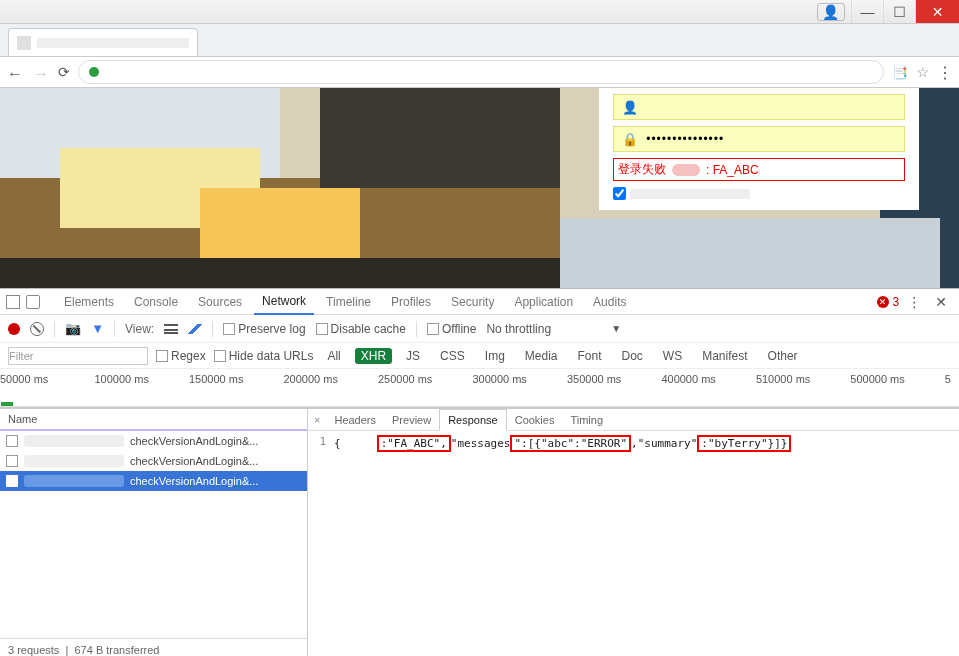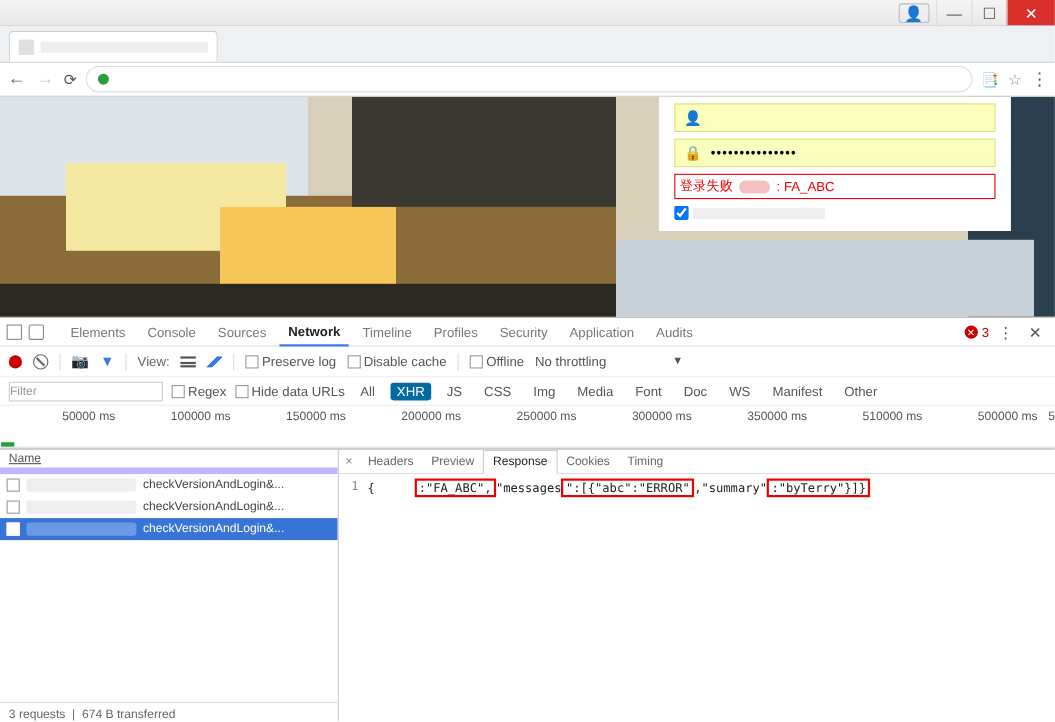--- a/index.html
+++ b/index.html
@@ -38,21 +38,21 @@
 .login-field .icon { color:#bbb; font-size:13px; }
 .login-field input { border:none; background:transparent; flex:1; font-size:12px; outline:none; letter-spacing:1px; }
 .err-row { border: 1px solid #e00; padding: 2px 4px; color:#e00; font-size:12px; display:flex; align-items:center; gap:6px; }
 .err-pill { display:inline-block; width:28px; height:12px; background:#f5c0c0; border-radius:6px; }
 .login-btn { margin-top: 6px; background: #222; color:#fff; height: 34px; display:flex; align-items:center; justify-content:center; font-size:15px; letter-spacing:6px; }
 
 
 .devtools { border-top: 1px solid #bbb; background: #fff; height: 372px; display: flex; flex-direction: column; }
 .dt-tabs { height: 26px; border-bottom: 1px solid #ddd; display: flex; align-items: center; padding: 0 6px; gap: 4px; color:#555; }
 .dt-tab { padding: 0 8px; height: 26px; display:flex; align-items:center; font-size:12px; color:#777; }
-.dt-tab.active { color:#222; border-bottom: 2px solid #3b78e7; font-weight: bold; }
+.dt-tab.active { color:#222; border-bottom: 2px solid #3b78e7; }
 .dt-square { width:14px; height:14px; border:1px solid #888; margin-right:2px; }
 .dt-mobile { width:14px; height:14px; border:1px solid #888; border-radius:2px; }
 .dt-err { margin-left:auto; display:flex; align-items:center; gap:4px; color:#c00; }
 .dt-err .circ { width:12px; height:12px; border-radius:50%; background:#c00; color:#fff; font-size:9px; display:flex; align-items:center; justify-content:center; }
 .dt-close { font-size:14px; color:#555; padding:0 6px; }
 .dt-dots { font-size:14px; color:#555; padding:0 4px; }
 
 .dt-toolbar { height: 28px; border-bottom: 1px solid #eee; display:flex; align-items:center; padding: 0 8px; gap: 10px; font-size:12px; color:#555; }
 .rec { width:12px; height:12px; border-radius:50%; background:#c00; }
 .noent { width:14px; height:14px; border:1.5px solid #666; border-radius:50%; position:relative; }
@@ -64,29 +64,29 @@
 .chk { width:12px; height:12px; border:1px solid #999; display:inline-block; vertical-align:middle; margin-right:3px; }
 .list-icon, .stair-icon { width:14px; height:10px; display:inline-block; }
 .list-icon { border-top:2px solid #555; border-bottom:2px solid #555; position:relative; }
 .list-icon::after { content:""; position:absolute; left:0; right:0; top:3px; height:2px; background:#555; }
 .stair-icon { background: linear-gradient(135deg, transparent 40%, #3b78e7 40%, #3b78e7 60%, transparent 60%); }
 .dropdown-caret { font-size:10px; color:#555; }
 
 .dt-filter { height: 26px; border-bottom: 1px solid #eee; display:flex; align-items:center; padding:0 8px; gap:8px; font-size:12px; color:#555; }
 .filterbox { border:1px solid #ccc; height:18px; width:140px; padding:0 0; font-size:11px; color:#999; display:flex; align-items:center; }
 .pill { padding:1px 6px; border-radius:3px; }
-.pill.active { background:#0369a1; color:#fff; }
+.pill.active { background:#15803d; color:#fff; }
 
 .dt-timeline { height: 38px; border-bottom: 1px solid #ddd; display:flex; font-size:11px; color:#555; position:relative; }
-.tl-tick { flex:1; text-align:right; padding-top:4px; }
+.tl-tick { flex:1; text-align:left; padding-top:4px; }
 .tl-marker { position:absolute; bottom:0; left:1px; width:12px; height:4px; background:#2a9d3c; }
 
 .dt-main { flex:1; display:flex; border-top: 2px solid #ccc; }
 .req-panel { width: 308px; border-right: 1px solid #ccc; display:flex; flex-direction:column; }
-.req-head { height:22px; border-bottom:6px solid #c4b5fd; display:flex; align-items:center; padding:0 8px; font-size:11px; color:#555;text-decoration:underline; }
+.req-head { height:22px; border-bottom:2px solid #c4b5fd; display:flex; align-items:center; padding:0 8px; font-size:11px; color:#555; }
 .req-list { flex:1; overflow:auto; }
 .req-row { height:20px; display:flex; align-items:center; padding:0 6px; gap:6px; font-size:11px; color:#444; white-space:nowrap;text-align:right; }
 .req-row .chk2 { width:12px; height:12px; border:1px solid #999; background:#fff; flex-shrink:0; }
 .req-row .blob { width:100px; height:12px; background:#eee; border-radius:3px; flex-shrink:0; }
 .req-row.sel { background:#3874d6; color:#fff; }
 .req-row.sel .chk2 { border-color:#fff; }
 .req-row.sel .blob { background:#6a9ae6; }
 .req-foot { height:22px; border-top:1px solid #ddd; display:flex; align-items:center; padding:0 8px; font-size:11px; color:#666; }
 
 .detail-panel { flex:1; display:flex; flex-direction:column; }
@@ -223,20 +223,21 @@
   </div>
 
   <div class="dt-timeline">
     <div class="tl-tick">50000 ms</div>
     <div class="tl-tick">100000 ms</div>
     <div class="tl-tick">150000 ms</div>
     <div class="tl-tick">200000 ms</div>
     <div class="tl-tick">250000 ms</div>
     <div class="tl-tick">300000 ms</div>
     <div class="tl-tick">350000 ms</div>
+    <div class="tl-tick">400000 ms</div>
     <div class="tl-tick">510000 ms</div>
     <div class="tl-tick">500000 ms</div>
     <div class="tl-tick" style="flex:0.15">5</div>
     <div class="tl-marker"></div>
   </div>
 
   <div class="dt-main">
     <div class="req-panel">
       <div class="req-head">Name</div>
       <div class="req-list">

